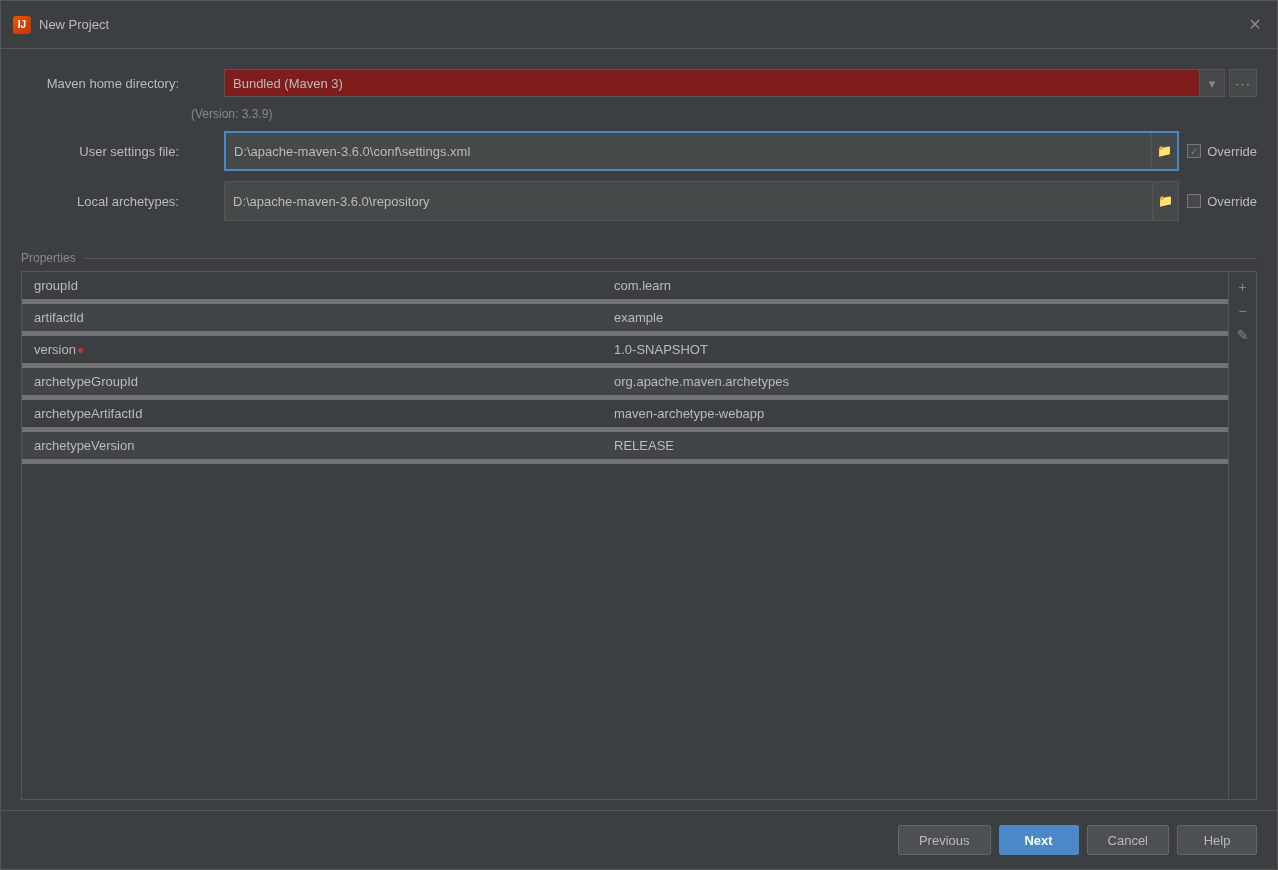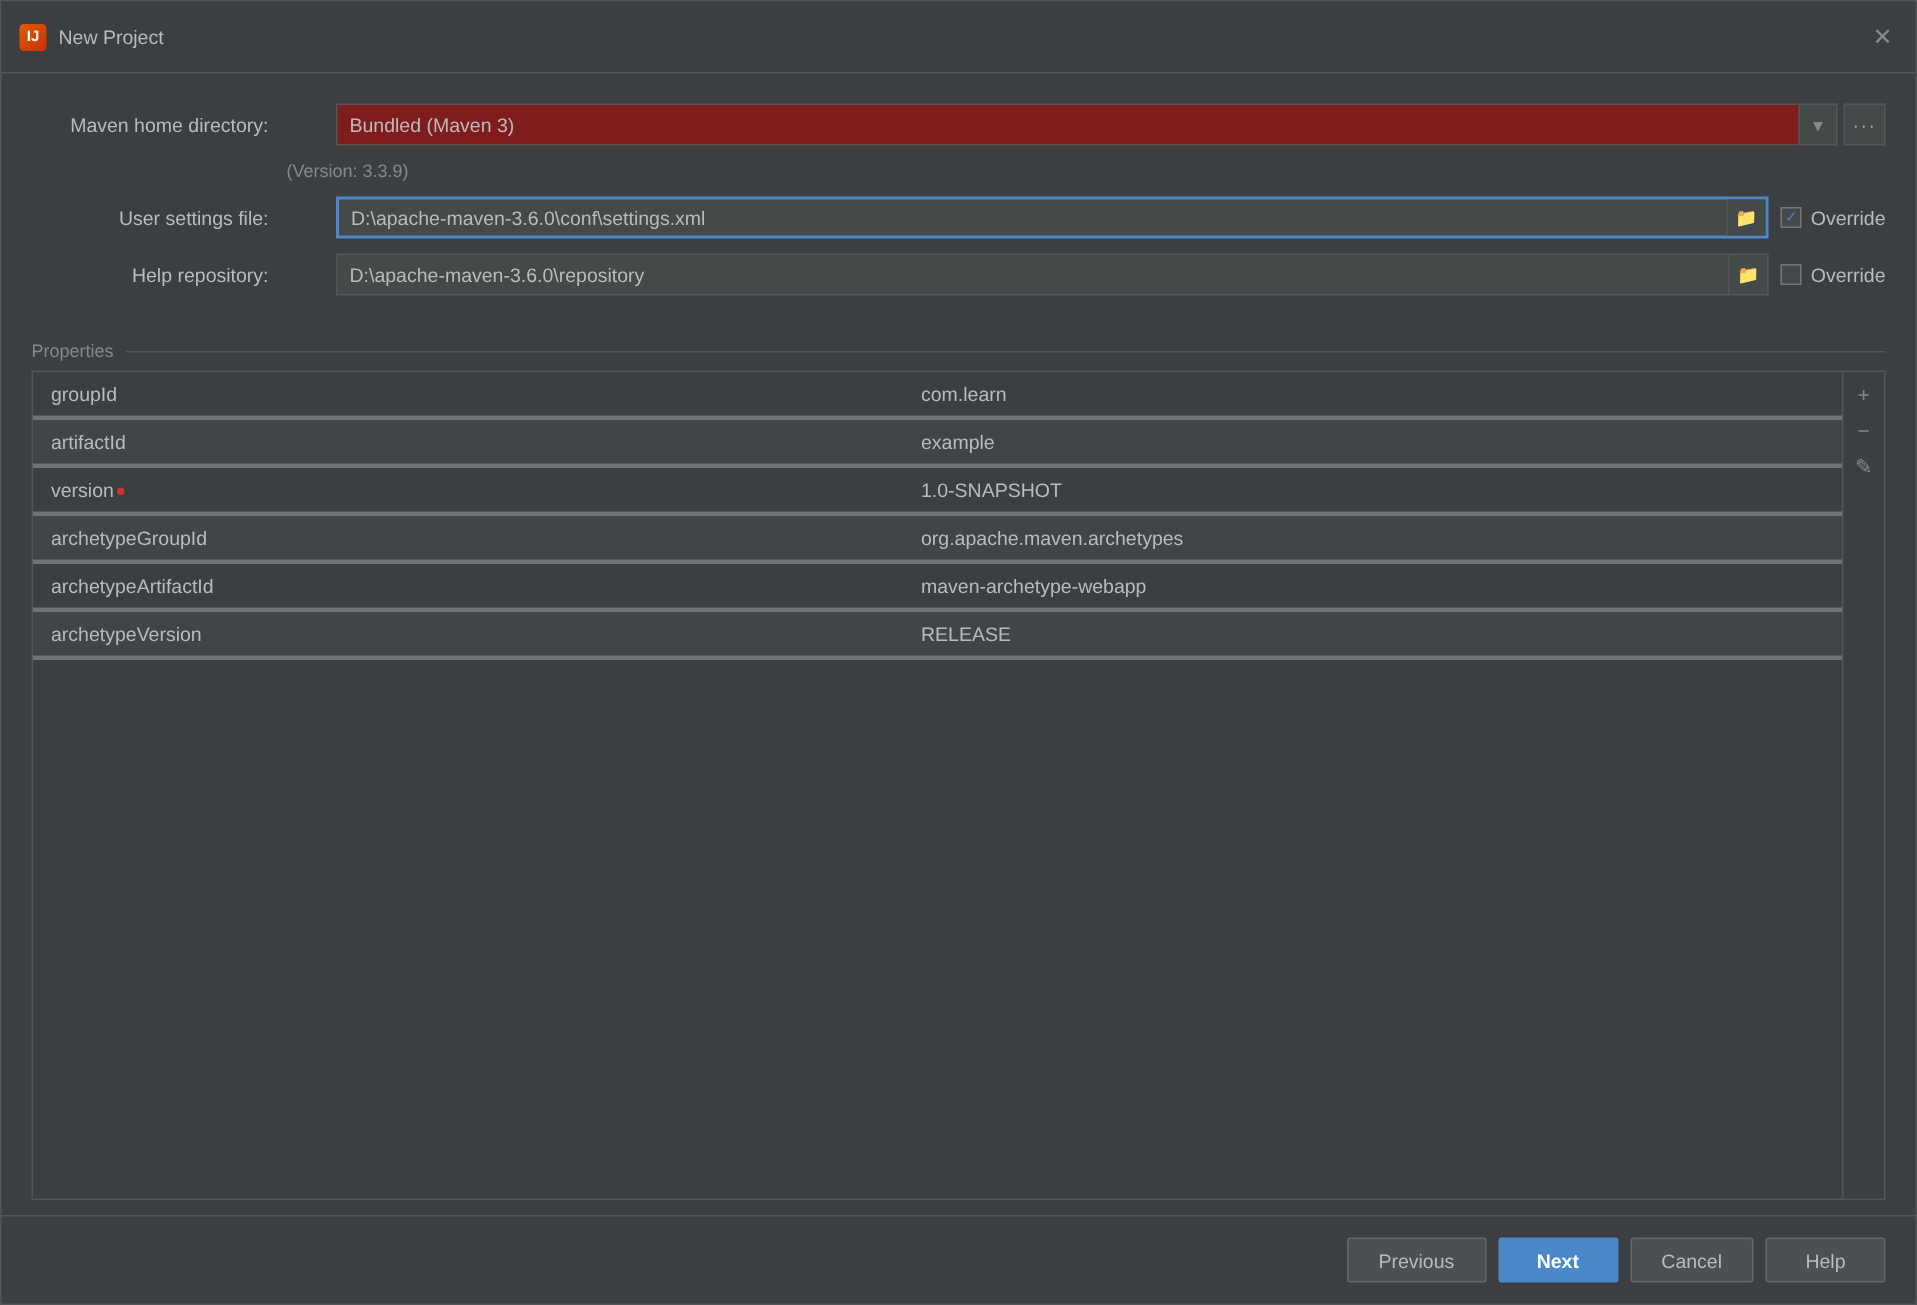--- a/index.html
+++ b/index.html
@@ -93,21 +93,21 @@
       display: flex;
       align-items: center;
       gap: 4px;
     }
     .input-with-btn {
       flex: 1;
       display: flex;
       align-items: center;
       background: #45494a;
       border: 1px solid #555;
-      height: 28px;
+      height: 40px;
       position: relative;
     }
     .input-with-btn.focused {
       border-color: #4a88c7;
       border-width: 2px;
     }
     .text-input {
       flex: 1;
       background: transparent;
       border: none;
@@ -225,21 +225,21 @@
       flex: 1;
       border: 1px solid #555;
       overflow: hidden;
     }
     .properties-table {
       flex: 1;
       overflow-y: auto;
     }
     .prop-row {
       display: flex;
-      border-bottom: 3px solid #737373;
+      border-bottom: 5px solid #737373;
       height: 32px;
       align-items: center;
     }
     .prop-row:nth-child(odd) { background: #3c3f41; }
     .prop-row:nth-child(even) { background: #414547; }
     .prop-key {
       width: 580px;
       padding: 0 12px;
       color: #bbbbbb;
       font-size: 13px;
@@ -347,21 +347,21 @@
           <div class="folder-btn">📁</div>
         </div>
         <div class="override-row">
           <div class="checkbox checked"></div>
           <span>Override</span>
         </div>
       </div>
     </div>
 
     <div class="form-row">
-      <div class="form-label">Help repository:</div>
+      <div class="form-label">Local archetypes:</div>
       <div class="form-field">
         <div class="input-with-btn">
           <input class="text-input" type="text" value="D:\apache-maven-3.6.0\repository" style="">
           <div class="folder-btn">📁</div>
         </div>
         <div class="override-row">
           <div class="checkbox"></div>
           <span>Override</span>
         </div>
       </div>

